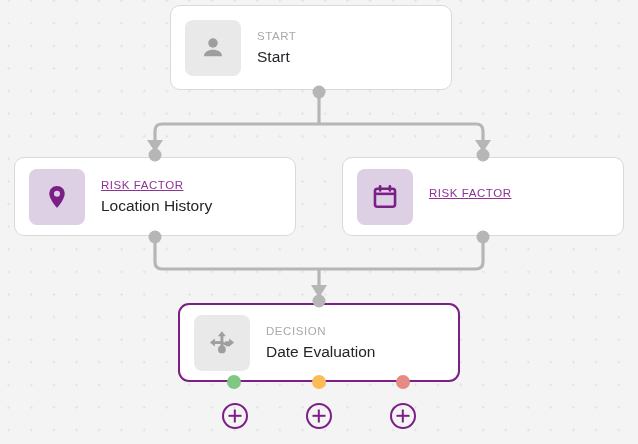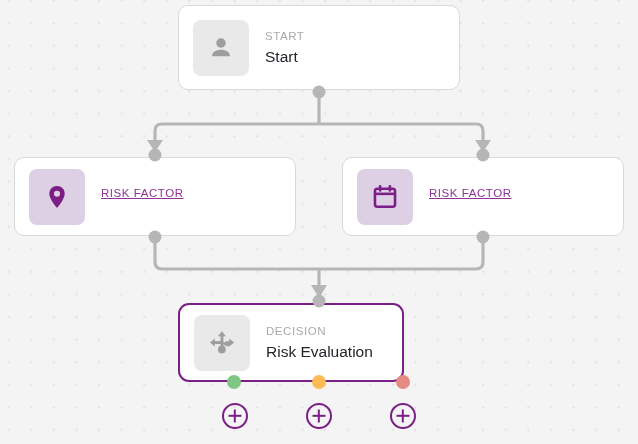--- a/index.html
+++ b/index.html
@@ -146,21 +146,21 @@
       <path d="M319,269 L319,291"></path>
     </g>
 
     <g fill="#b6b6b6">
       <polygon points="147,140 163,140 155,152"></polygon>
       <polygon points="475,140 491,140 483,152"></polygon>
       <polygon points="311,285 327,285 319,298"></polygon>
     </g>
   </svg>
 
-  <div class="node" style="left:178px; top:5px; width:282px; height:85px;">
+  <div class="node" style="left:170px; top:5px; width:282px; height:85px;">
     <div class="node-icon gray">
       <svg width="30" height="30" viewBox="0 0 24 24" aria-hidden="true">
         <circle cx="12" cy="8" r="3.8" fill="#9e9e9e"></circle>
         <path d="M4.8 18.5c0-3.4 3.2-5.2 7.2-5.2s7.2 1.8 7.2 5.2z" fill="#9e9e9e"></path>
       </svg>
     </div>
     <div class="node-text">
       <span class="node-kind gray">START</span>
       <span class="node-title">Start</span>
     </div>
@@ -169,20 +169,21 @@
 
   <div class="node" style="left:14px; top:157px; width:282px; height:79px;">
     <div class="node-icon lilac">
       <svg width="28" height="28" viewBox="0 0 24 24" aria-hidden="true">
         <path d="M12 2.6c-3.8 0-6.6 2.9-6.6 6.6 0 4.8 6.6 12.2 6.6 12.2s6.6-7.4 6.6-12.2c0-3.7-2.8-6.6-6.6-6.6z" fill="#7b1f86"></path>
         <circle cx="12" cy="9.2" r="2.6" fill="#ddd0e4"></circle>
       </svg>
     </div>
     <div class="node-text">
       <span class="node-kind purple">RISK FACTOR</span>
+      <span class="node-title">Location History</span>
     </div>
   </div>
   <div class="handle" style="left:155px; top:155px;"></div>
   <div class="handle" style="left:155px; top:237px;"></div>
 
   <div class="node" style="left:342px; top:157px; width:282px; height:79px;">
     <div class="node-icon lilac">
       <svg width="28" height="28" viewBox="0 0 24 24" aria-hidden="true">
         <rect x="3.4" y="5" width="17.2" height="15.4" rx="2.1" fill="none" stroke="#7b1f86" stroke-width="2.2"></rect>
         <line x1="3.4" y1="9.3" x2="20.6" y2="9.3" stroke="#7b1f86" stroke-width="2.2"></line>
@@ -190,39 +191,39 @@
         <line x1="16.2" y1="2.8" x2="16.2" y2="6.4" stroke="#7b1f86" stroke-width="2.2" stroke-linecap="round"></line>
       </svg>
     </div>
     <div class="node-text">
       <span class="node-kind purple">RISK FACTOR</span>
     </div>
   </div>
   <div class="handle" style="left:483px; top:155px;"></div>
   <div class="handle" style="left:483px; top:237px;"></div>
 
-  <div class="node selected" style="left:178px; top:303px; width:226px; height:79px;">
+  <div class="node selected" style="left:178px; top:303px; width:282px; height:79px;">
     <div class="node-icon gray">
       <svg width="30" height="30" viewBox="0 0 24 24" aria-hidden="true">
         <g fill="#9e9e9e">
           <polygon points="11.9,2.6 15.1,6.6 8.7,6.6"></polygon>
           <rect x="10.8" y="5.6" width="2.3" height="5.6"></rect>
           <polygon points="2.3,11.6 6.3,8.4 6.3,14.8"></polygon>
           <rect x="5.4" y="10.5" width="5.8" height="2.3"></rect>
           <polygon points="21.7,11.6 17.7,8.4 17.7,14.8"></polygon>
           <path d="M12.3 11.4c0 3.0 3.4 1.4 3.4 4.1v-1.0h2.6v-2.3h-2.6v0.9c0-0.8-1.1-0.6-1.1-1.7z"></path>
           <rect x="14.6" y="10.6" width="4.4" height="2.3"></rect>
           <circle cx="11.9" cy="17.1" r="3.1"></circle>
           <rect x="10.8" y="11.0" width="2.3" height="5.4"></rect>
         </g>
       </svg>
     </div>
     <div class="node-text">
       <span class="node-kind gray">DECISION</span>
-      <span class="node-title">Risk Evaluation</span>
+      <span class="node-title">Date Evaluation</span>
     </div>
   </div>
   <div class="handle" style="left:319px; top:301px;"></div>
 
   <div class="handle out green" style="left:234px; top:382px;"></div>
   <div class="handle out amber" style="left:319px; top:382px;"></div>
   <div class="handle out red" style="left:403px; top:382px;"></div>
 
   <div class="add-btn" style="left:235px; top:416px;"></div>
   <div class="add-btn" style="left:319px; top:416px;"></div>

